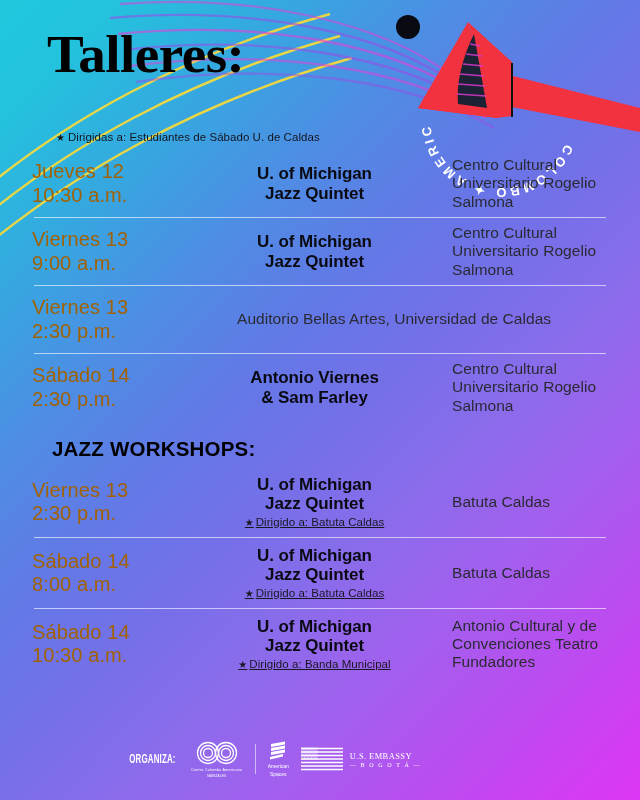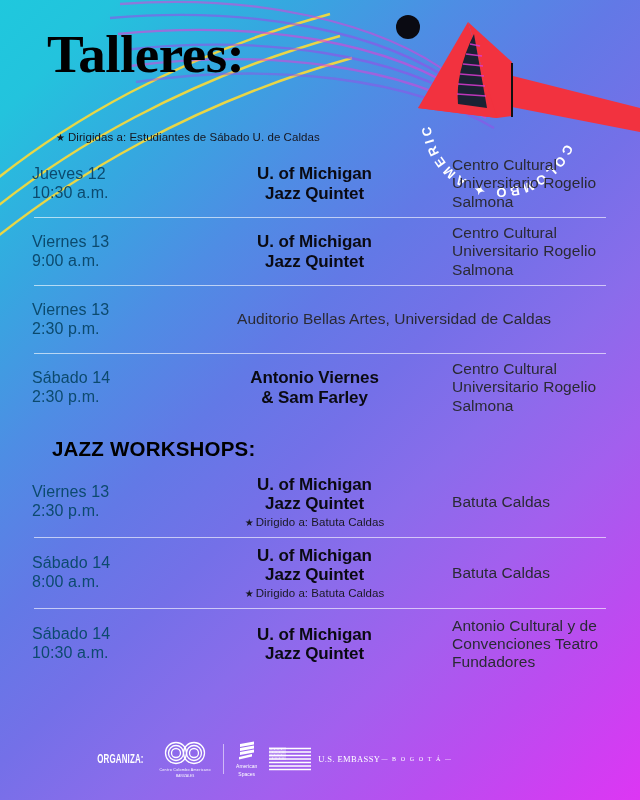--- a/index.html
+++ b/index.html
@@ -100,23 +100,23 @@
   .divider {
     position: relative;
     height: 1px;
     margin: 0 34px;
     background: rgba(255,255,255,0.62);
   }
 
   .col-date {
     width: 175px;
     flex: 0 0 175px;
-    font-size: 16px;
+    font-size: 20px;
     line-height: 1.16;
-    color: #0c4a6e;
+    color: #a16207;
     letter-spacing: 0.1px;
   }
 
   .col-act {
     width: 215px;
     flex: 0 0 215px;
     text-align: center;
     font-weight: 700;
     font-size: 17px;
     line-height: 1.14;
@@ -124,20 +124,21 @@
     letter-spacing: -0.1px;
   }
 
   .col-note {
     display: block;
     font-weight: 400;
     font-size: 11.5px;
     color: #181822;
     margin-top: 2px;
     letter-spacing: 0.05px;
+    text-decoration: underline;
   }
   .col-note .star { font-size: 10px; margin-right: 2px; }
 
   .col-venue {
     flex: 1 1 auto;
     padding-left: 30px;
     font-size: 15.5px;
     line-height: 1.18;
     color: #2a2a34;
     letter-spacing: 0.05px;
@@ -192,21 +193,21 @@
   .logo-as { display: flex; flex-direction: column; align-items: center; gap: 2px; }
   .logo-as .as-name {
     font-size: 5px;
     line-height: 1.15;
     color: #ffffff;
     text-align: center;
     white-space: nowrap;
   }
 
   .logo-emb { display: flex; align-items: center; gap: 7px; }
-  .logo-emb .emb-text { display: flex; flex-direction: row; align-items: center; gap: 1px; }
+  .logo-emb .emb-text { display: flex; flex-direction: column; align-items: flex-start; gap: 1px; }
   .logo-emb .emb-name {
     font-family: "Liberation Serif", serif;
     font-size: 8.5px;
     color: #ffffff;
     letter-spacing: 0.4px;
     white-space: nowrap;
   }
   .logo-emb .emb-city {
     font-family: "Liberation Serif", serif;
     font-size: 6px;
@@ -362,20 +363,21 @@
   <div class="divider"></div>
 
   <div class="row tall">
     <div class="col-date">
       <div>Sábado 14</div>
       <div>10:30 a.m.</div>
     </div>
     <div class="col-act">
       <div>U. of Michigan</div>
       <div>Jazz Quintet</div>
+      <span class="col-note"><span class="star">★</span><span>Dirigido a: Banda Municipal</span></span>
     </div>
     <div class="col-venue">Antonio Cultural y de Convenciones Teatro Fundadores</div>
   </div>
 </div>
 
 <div class="footer">
   <div class="organiza">ORGANIZA:</div>
 
   <div class="logo-cca">
     <svg width="52" height="26" viewBox="0 0 104 52">

